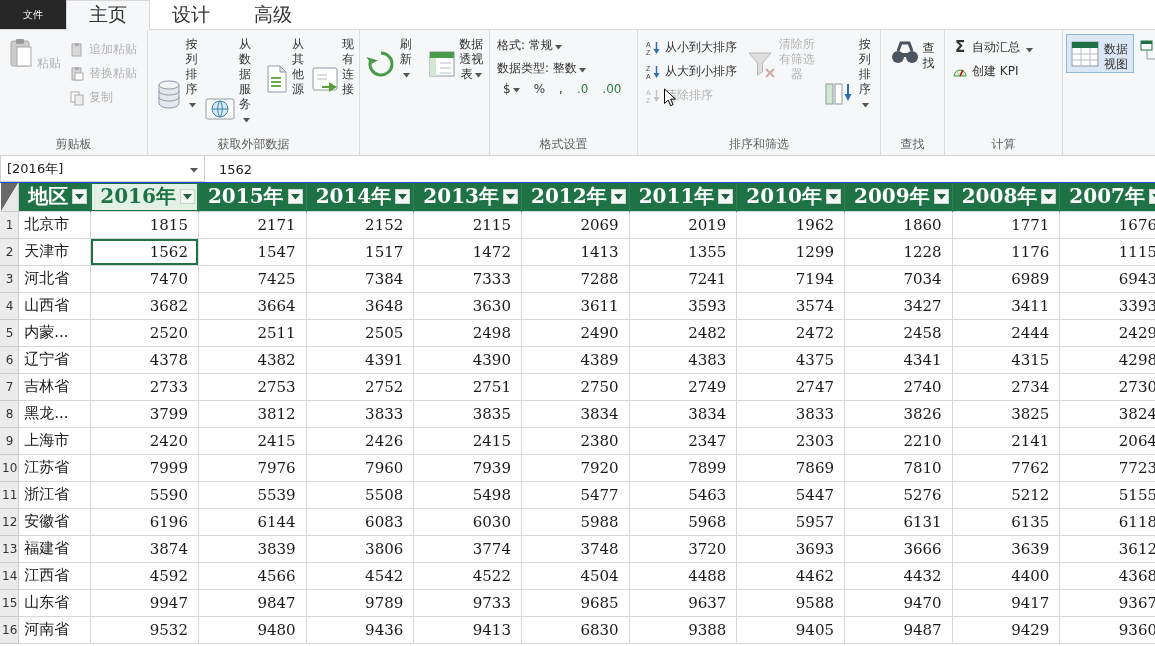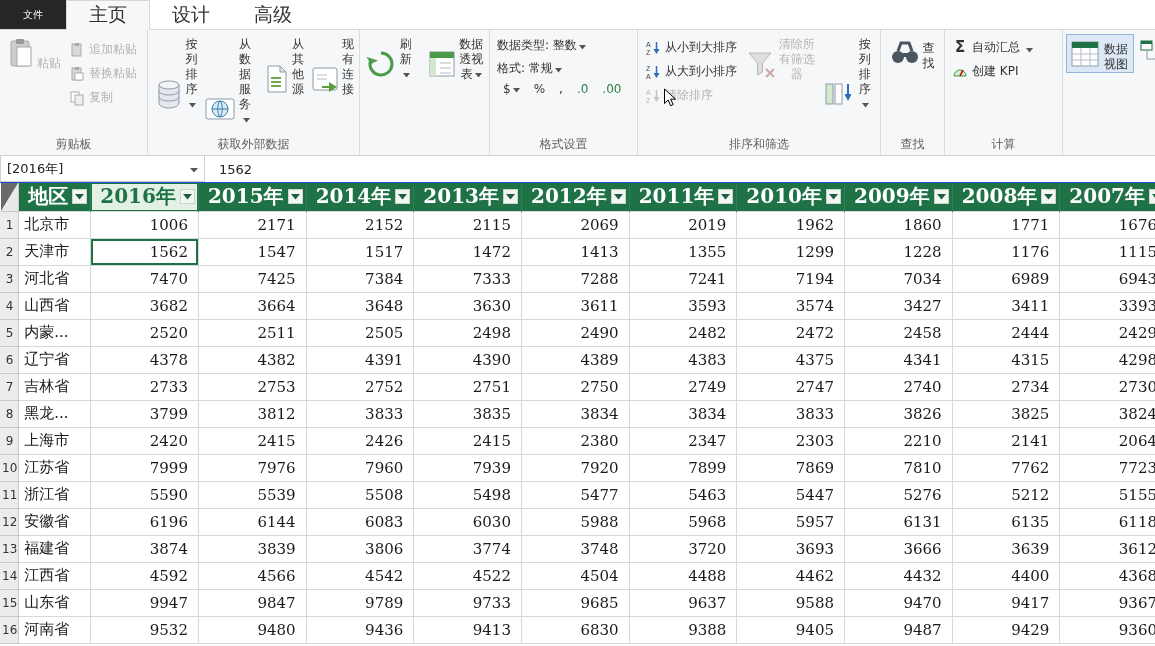--- a/index.html
+++ b/index.html
@@ -190,27 +190,27 @@
                 <path d="M0 0h7L3.5 4.5z" fill="#555"></path>
               </svg></span></div>
       </div>
     </div>
     <div class="rgroup-label"></div>
   </div>
 
   <div class="rgroup" style="width:148px">
     <div class="rgroup-content" style="flex-direction:column;align-items:stretch;gap:0">
       <div class="fmt-row">
-        <span>数据类型: 整数</span>
+        <span>格式: 常规</span>
         <span class="dd"><svg width="7" height="5" viewBox="0 0 7 5">
               <path d="M0 0h7L3.5 4.5z" fill="#555"></path>
             </svg></span>
       </div>
       <div class="fmt-row">
-        <span>格式: 常规</span>
+        <span>数据类型: 整数</span>
         <span class="dd"><svg width="7" height="5" viewBox="0 0 7 5">
               <path d="M0 0h7L3.5 4.5z" fill="#555"></path>
             </svg></span>
       </div>
       <div class="fmt-small">
         <span class="fmt-btn"><span>$</span><span class="dd"><svg width="7" height="5" viewBox="0 0 7 5">
                 <path d="M0 0h7L3.5 4.5z" fill="#555"></path>
               </svg></span></span>
         <span class="fmt-btn">%</span>
         <span class="fmt-btn">,</span>
@@ -437,21 +437,21 @@
                 <path d="M0 0h9L4.5 5.5z" fill="#1f5f3f"></path>
               </svg>
             </span></th>
           <th class="partial"></th>
         </tr>
     </thead>
     <tbody>
         <tr>
           <td class="rownum">1</td>
           <td class="region">北京市</td>
-          <td class="num">1006</td>
+          <td class="num">1815</td>
           <td class="num">2171</td>
           <td class="num">2152</td>
           <td class="num">2115</td>
           <td class="num">2069</td>
           <td class="num">2019</td>
           <td class="num">1962</td>
           <td class="num">1860</td>
           <td class="num">1771</td>
           <td class="num">1676</td>
           <td class="partial-cell"></td>

